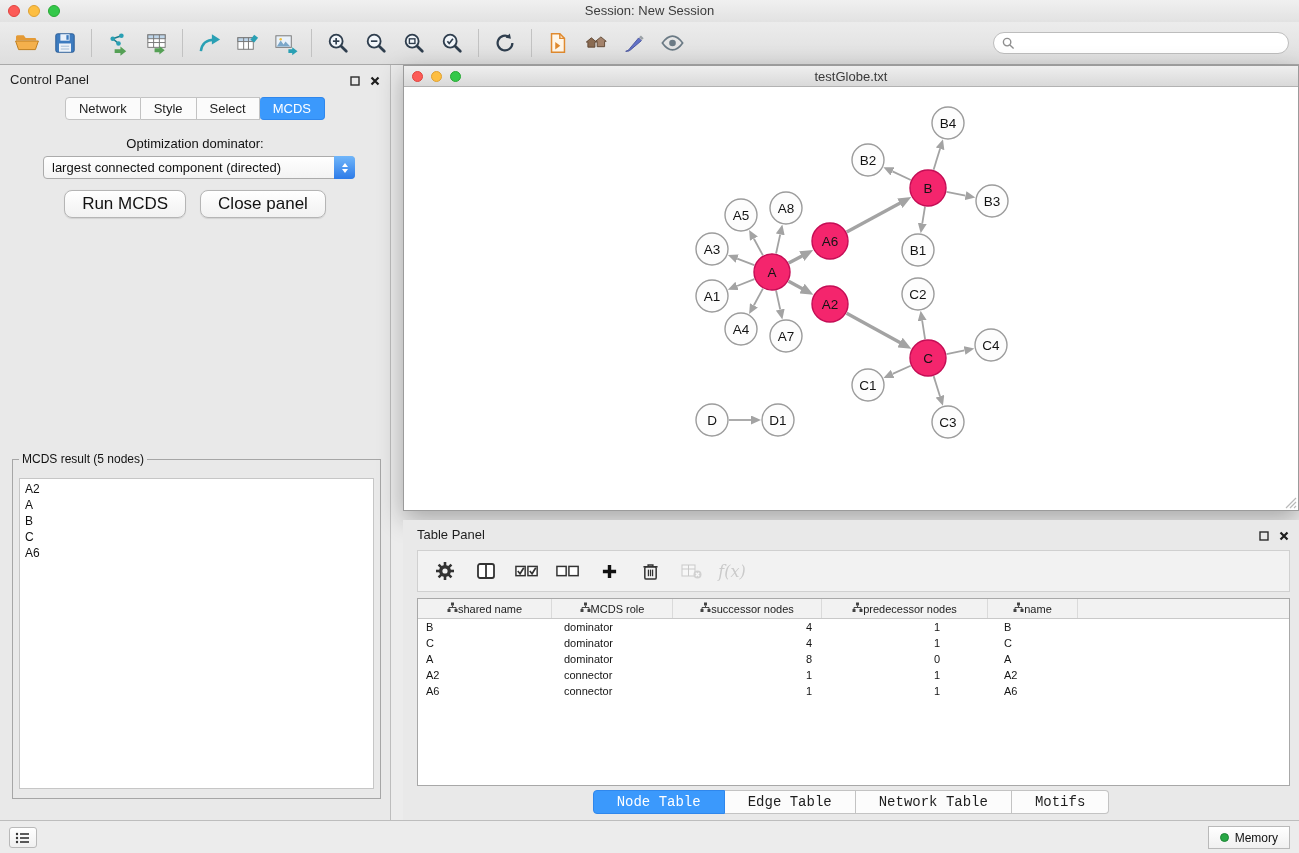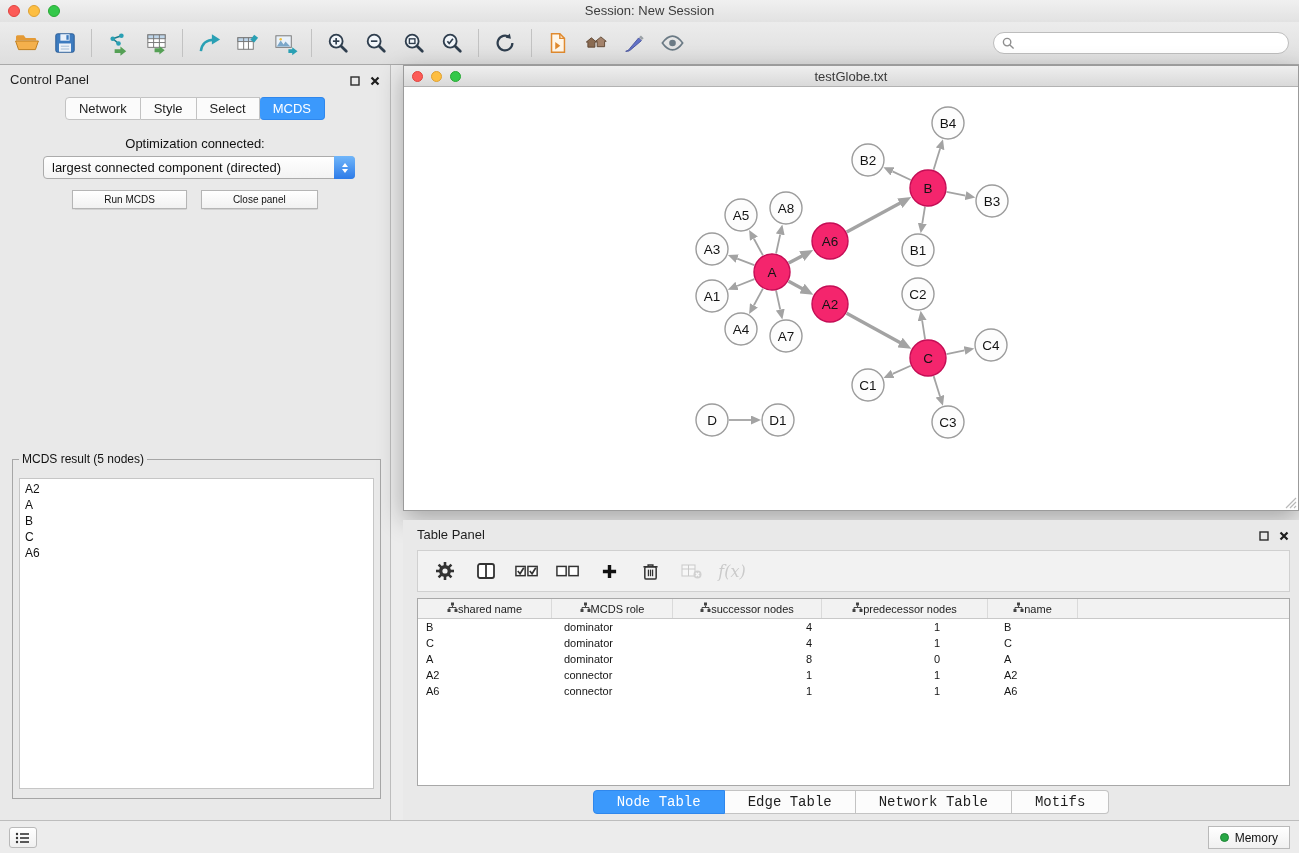--- a/index.html
+++ b/index.html
@@ -44,22 +44,22 @@
   .combo { position:absolute; left:43px; top:91px; width:312px; height:23px;
     background:linear-gradient(#FFFFFF,#F3F3F3); border:1px solid #ABABAB; border-radius:4px; }
   .combo .val { display:block; font-size:13px; line-height:21px; padding-left:8px; color:#111;
     white-space:nowrap; overflow:hidden; }
   .combo .step { position:absolute; right:-1px; top:-1px; width:21px; height:23px; border-radius:0 4px 4px 0;
     background:linear-gradient(#70B6FA,#2D7BE8); display:flex; flex-direction:column; align-items:center;
     justify-content:center; gap:2px; }
   .tri-up { width:0; height:0; border-left:3.5px solid transparent; border-right:3.5px solid transparent; border-bottom:4.5px solid #FFF; }
   .tri-down { width:0; height:0; border-left:3.5px solid transparent; border-right:3.5px solid transparent; border-top:4.5px solid #FFF; }
   .btn-row { position:absolute; left:0; right:0; top:125px; display:flex; justify-content:center; gap:14px; }
-  .mac-btn { appearance:none; font-family:inherit; font-size:10px; color:#111; padding:3px 31px;
-    background:linear-gradient(#FFFFFF,#F1F1F1); border:1px solid #B5B5B5; border-radius:0;
+  .mac-btn { appearance:none; font-family:inherit; font-size:17px; color:#111; padding:3px 17px;
+    background:linear-gradient(#FFFFFF,#F1F1F1); border:1px solid #B5B5B5; border-radius:8px;
     box-shadow:0 .5px 1px rgba(0,0,0,.1); }
   .result-fs { position:absolute; left:12px; top:387px; width:369px; height:347px;
     border:1px solid #A6A6A6; padding:0; }
   .result-fs legend { font-size:12px; margin-left:6px; padding:0 3px; color:#111; }
   .result-list { position:absolute; left:6px; right:6px; top:12px; bottom:9px; background:#FFF;
     border:1px solid #C6C6C6; font-size:12px; color:#111; overflow:auto; padding-top:2px; }
   .result-item { padding:1px 5px; line-height:14px; }
 
   
   .network-window { position:absolute; left:403px; top:65px; width:896px; height:446px;
@@ -266,21 +266,21 @@
               <path d="M1.5 1.5 L8.5 8.5 M8.5 1.5 L1.5 8.5" stroke="#1E1E1E" stroke-width="2.2"></path>
             </svg></span>
       </span>
     </div>
     <div class="ctabs">
         <button class="ctab">Network</button>
         <button class="ctab">Style</button>
         <button class="ctab">Select</button>
         <button class="ctab active">MCDS</button>
       </div>
-    <div class="opt-label">Optimization connected:</div>
+    <div class="opt-label">Optimization dominator:</div>
     <div class="combo">
       <span class="val">largest connected component (directed)</span>
       <span class="step">
           <span class="tri-up"></span>
           <span class="tri-down"></span>
         </span>
     </div>
     <div class="btn-row">
       <button class="mac-btn">Run MCDS</button>
       <button class="mac-btn">Close panel</button>

